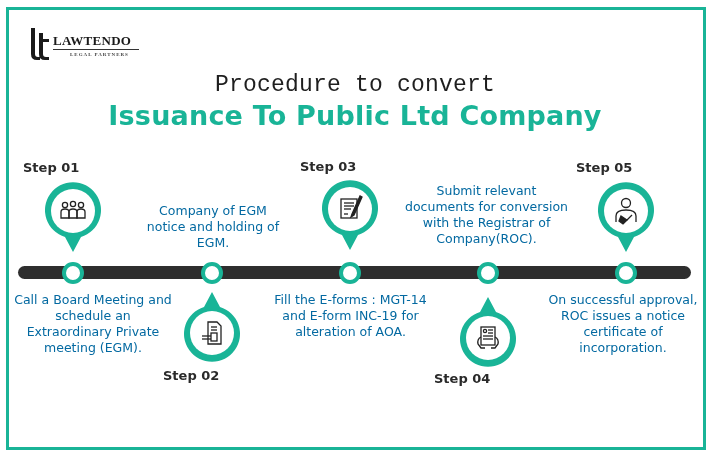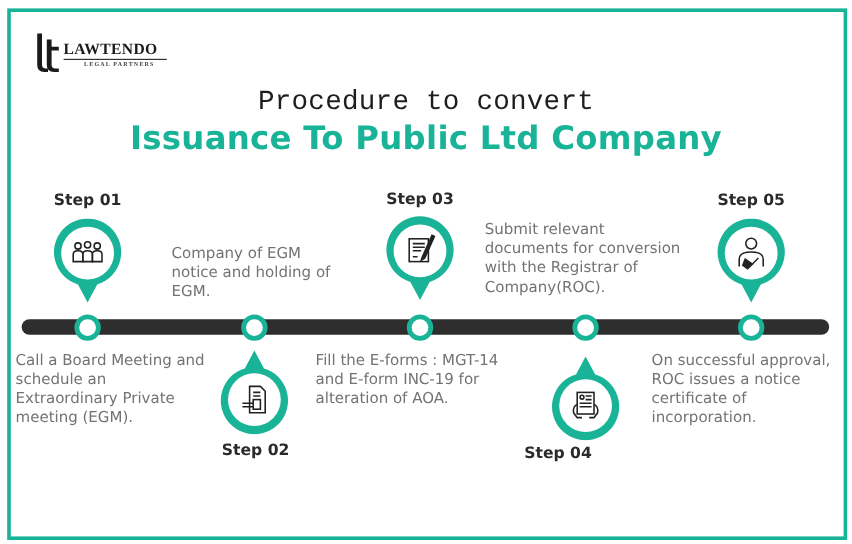--- a/index.html
+++ b/index.html
@@ -9,22 +9,22 @@
     .logo-mark { position: absolute; left: 0; top: 0; }
     .logo-name { position: absolute; left: 25px; top: 6px; font-family: "Liberation Serif", serif; font-size: 13px; letter-spacing: 0.3px; color: #1a1a1a; }
     .logo-rule { position: absolute; left: 25px; top: 22px; width: 86px; height: 1px; background: #333; }
     .logo-sub { position: absolute; left: 42px; top: 25px; font-family: "Liberation Serif", serif; font-size: 5px; letter-spacing: 1px; color: #444; }
     .title1 { position: absolute; left: 0; width: 710px; top: 72px; text-align: center; font-family: Liberation Mono, monospace; font-size: 23px; font-weight: 300; color: #1e1e1e; letter-spacing: 0.2px; }
     .title2 { position: absolute; left: 0; width: 710px; top: 100px; text-align: center; font-family: "DejaVu Sans", sans-serif; font-size: 27px; font-weight: bold; color: #19b497; letter-spacing: 0.2px; }
     .bar { position: absolute; left: 18px; top: 266px; width: 673px; height: 13px; background: #2e2e2e; border-radius: 7px; }
     .node { position: absolute; width: 14px; height: 14px; border: 4px solid #19b497; background: #fff; border-radius: 50%; top: 262px; margin-left: -11px; }
     .pin { position: absolute; width: 60px; height: 72px; margin-left: -30px; }
     .pin svg { position: absolute; left: 0; top: 0; }
-    .step-label { position: absolute; font-size: 13px; font-weight: bold; color: #2a2a2a; width: 100px; margin-left: -50px; text-align: center; }
-    .desc { position: absolute; font-size: 12.5px; line-height: 16px; color: #737373; text-align: left; width: 170px; margin-left: -85px; }
+    .step-label { position: absolute; font-size: 13px; font-weight: bold; color: #2a2a2a; width: 100px; margin-left: -50px; text-align: left; }
+    .desc { position: absolute; font-size: 12.5px; line-height: 16px; color: #0369a1; text-align: center; width: 170px; margin-left: -85px; }
   </style>
 </head>
 <body>
 
 <div class="frame"></div>
 
 <div class="logo">
   <svg class="logo-mark" width="24" height="34" viewBox="0 0 24 34">
     <path d="M3 1 h4 v26 q0 3 3 3 h2 v3 h-3 q-6 0 -6 -6 z" fill="#1a1a1a"></path>
     <path d="M11 6 h4 v6 h6 v3 h-6 v12 q0 3 3 3 h3 v3 h-4 q-6 0 -6 -6 z" fill="#1a1a1a"></path>
@@ -104,21 +104,21 @@
       <circle cx="27" cy="36" r="1.6"></circle>
       <line x1="30" y1="35" x2="35" y2="35"></line>
         <line x1="30" y1="38" x2="35" y2="38"></line>
       <line x1="25" y1="41" x2="35" y2="41"></line>
         <line x1="25" y1="44" x2="35" y2="44"></line>
       <path d="M23 42 q-4 2 -3 7 l3 4 h4"></path>
       <path d="M37 42 q4 2 3 7 l-3 4 h-4"></path>
     </g>
   </svg>
 </div>
-<div class="step-label" style="left:465px; top:371px">Step 04</div>
+<div class="step-label" style="left:484px; top:371px">Step 04</div>
 
 <div class="node" style="left:626px"></div>
 <div class="step-label" style="left:626px; top:160px">Step 05</div>
 <div class="pin pin-up" style="left:626px; top:182px">
   <svg width="60" height="72" viewBox="0 0 60 72">
     <path d="M30 70 L22 55 A28 28 0 1 1 38 55 Z" fill="#19b497"></path>
     <circle cx="30" cy="29" r="22" fill="#fff"></circle>
     <g stroke="#222" stroke-width="1.3" fill="none">
       <circle cx="30" cy="21" r="4.5"></circle>
       <path d="M20 40 v-6 q0 -6 10 -6 q10 0 10 6 v6"></path>

